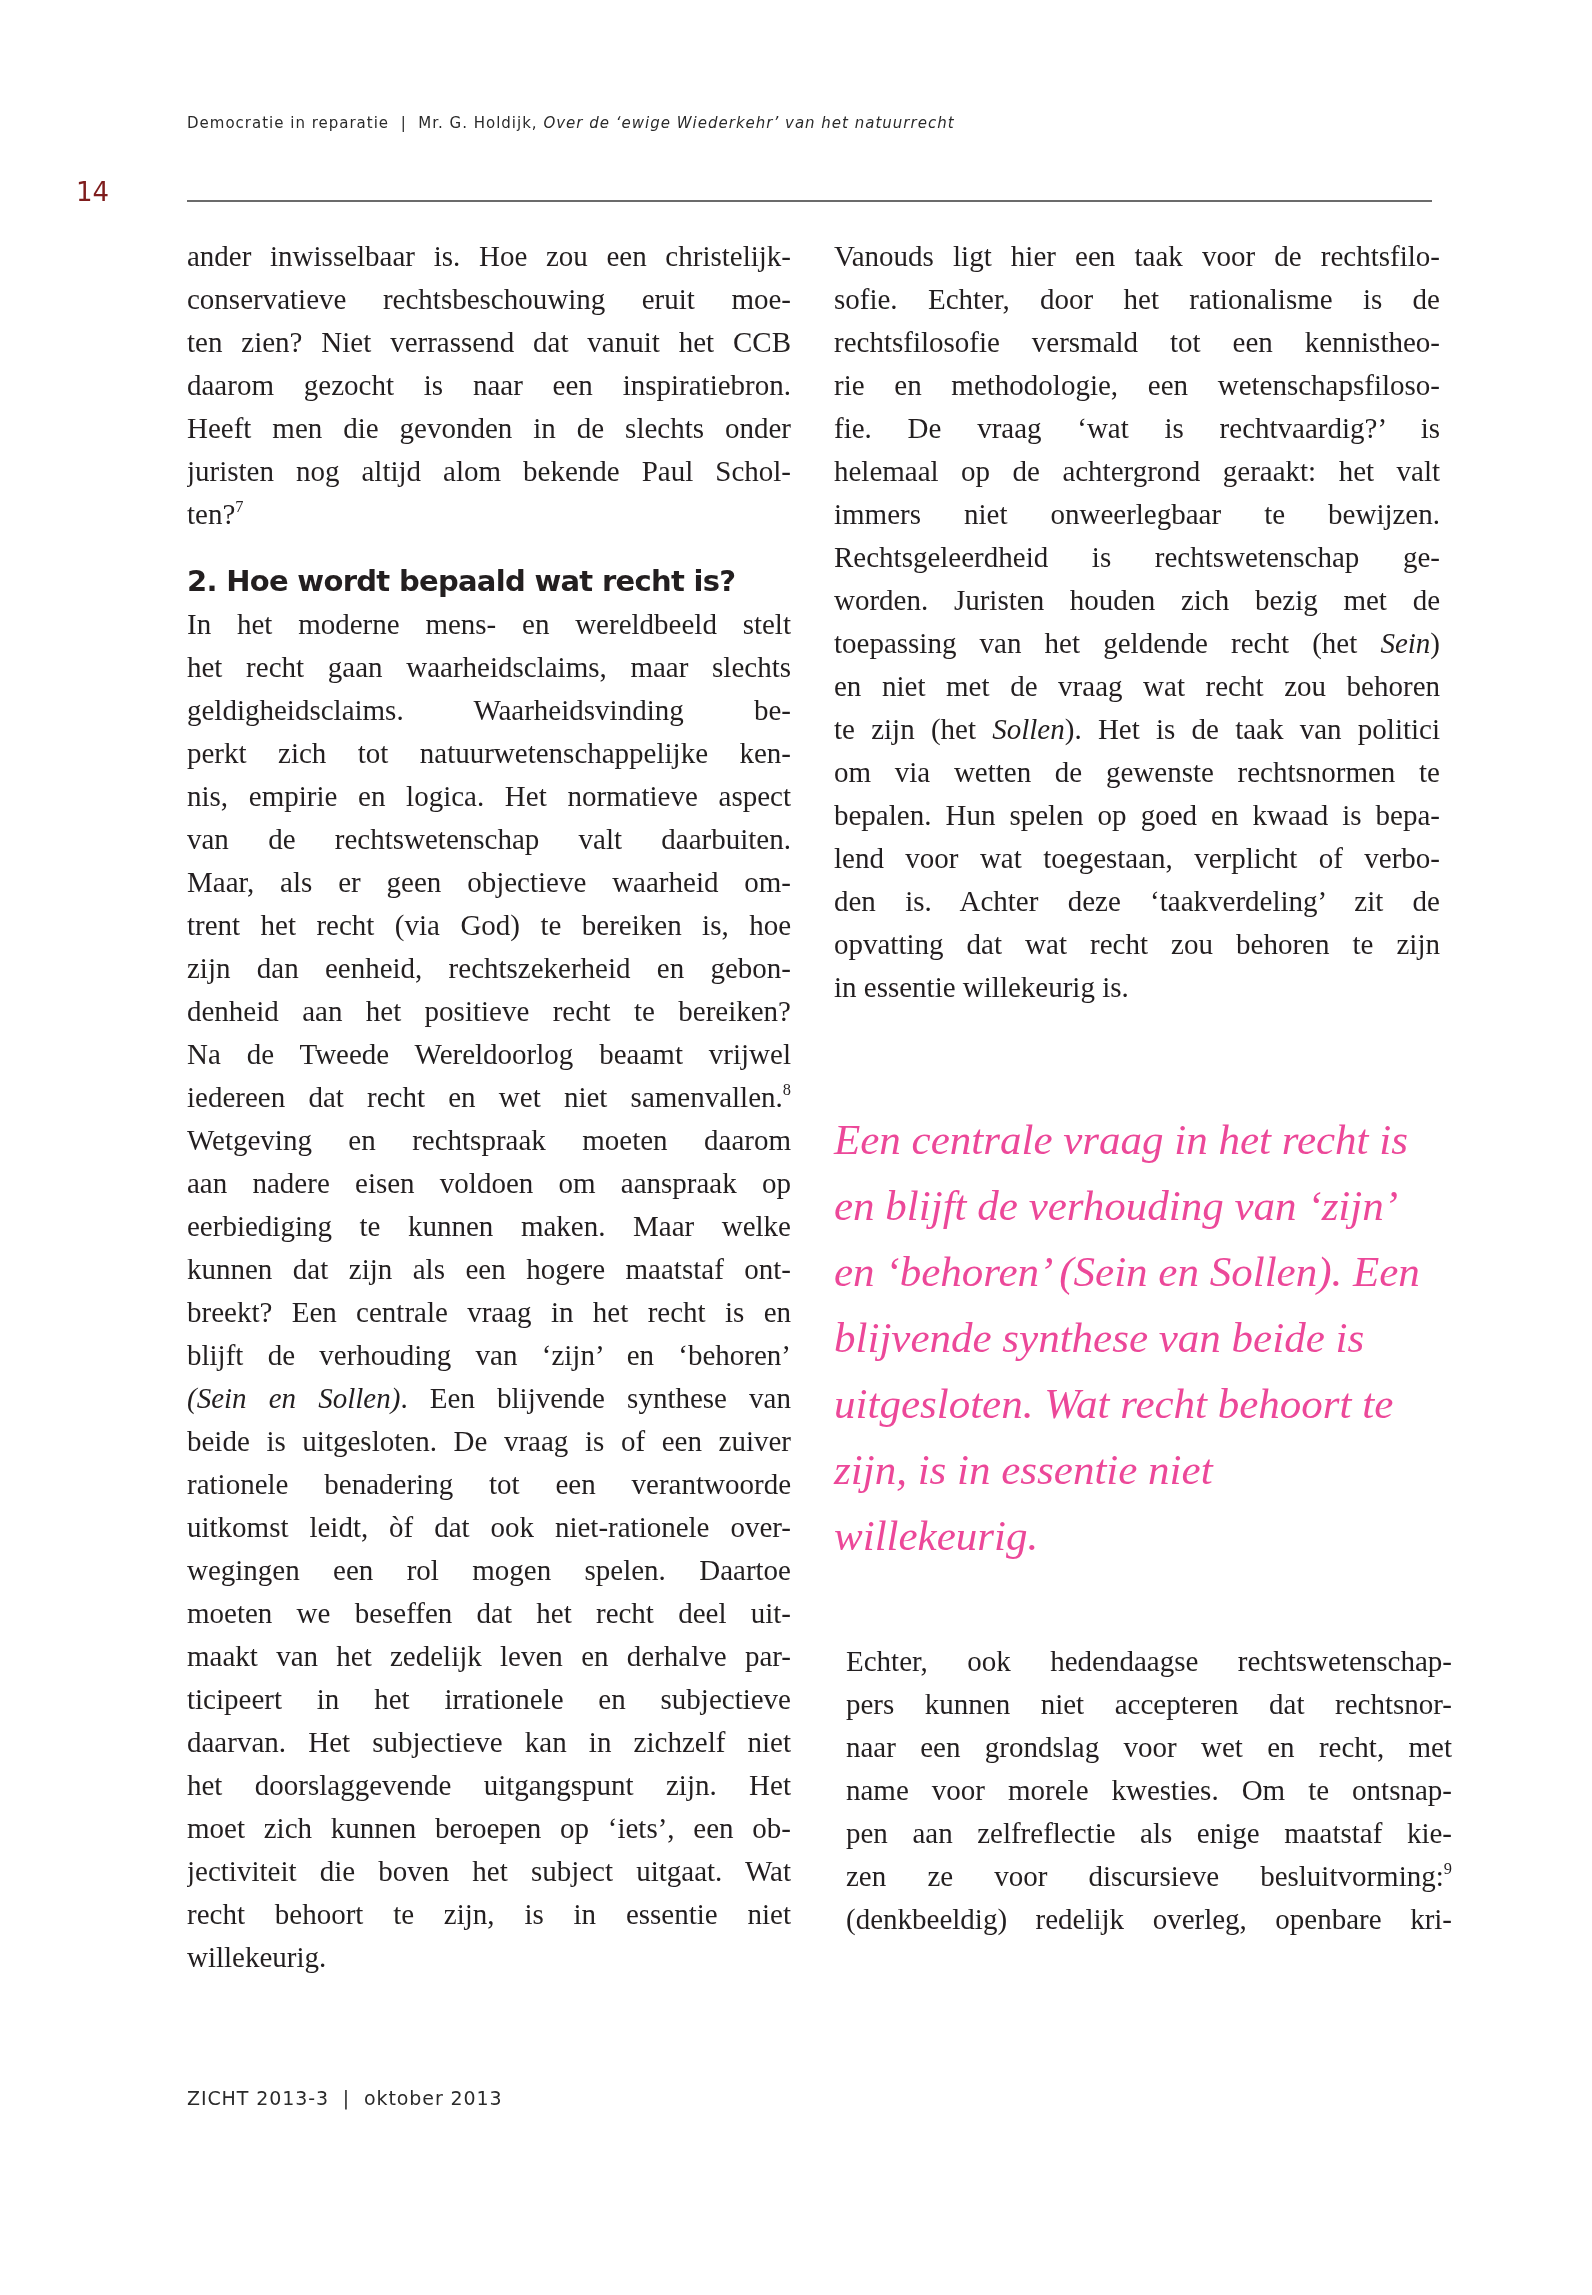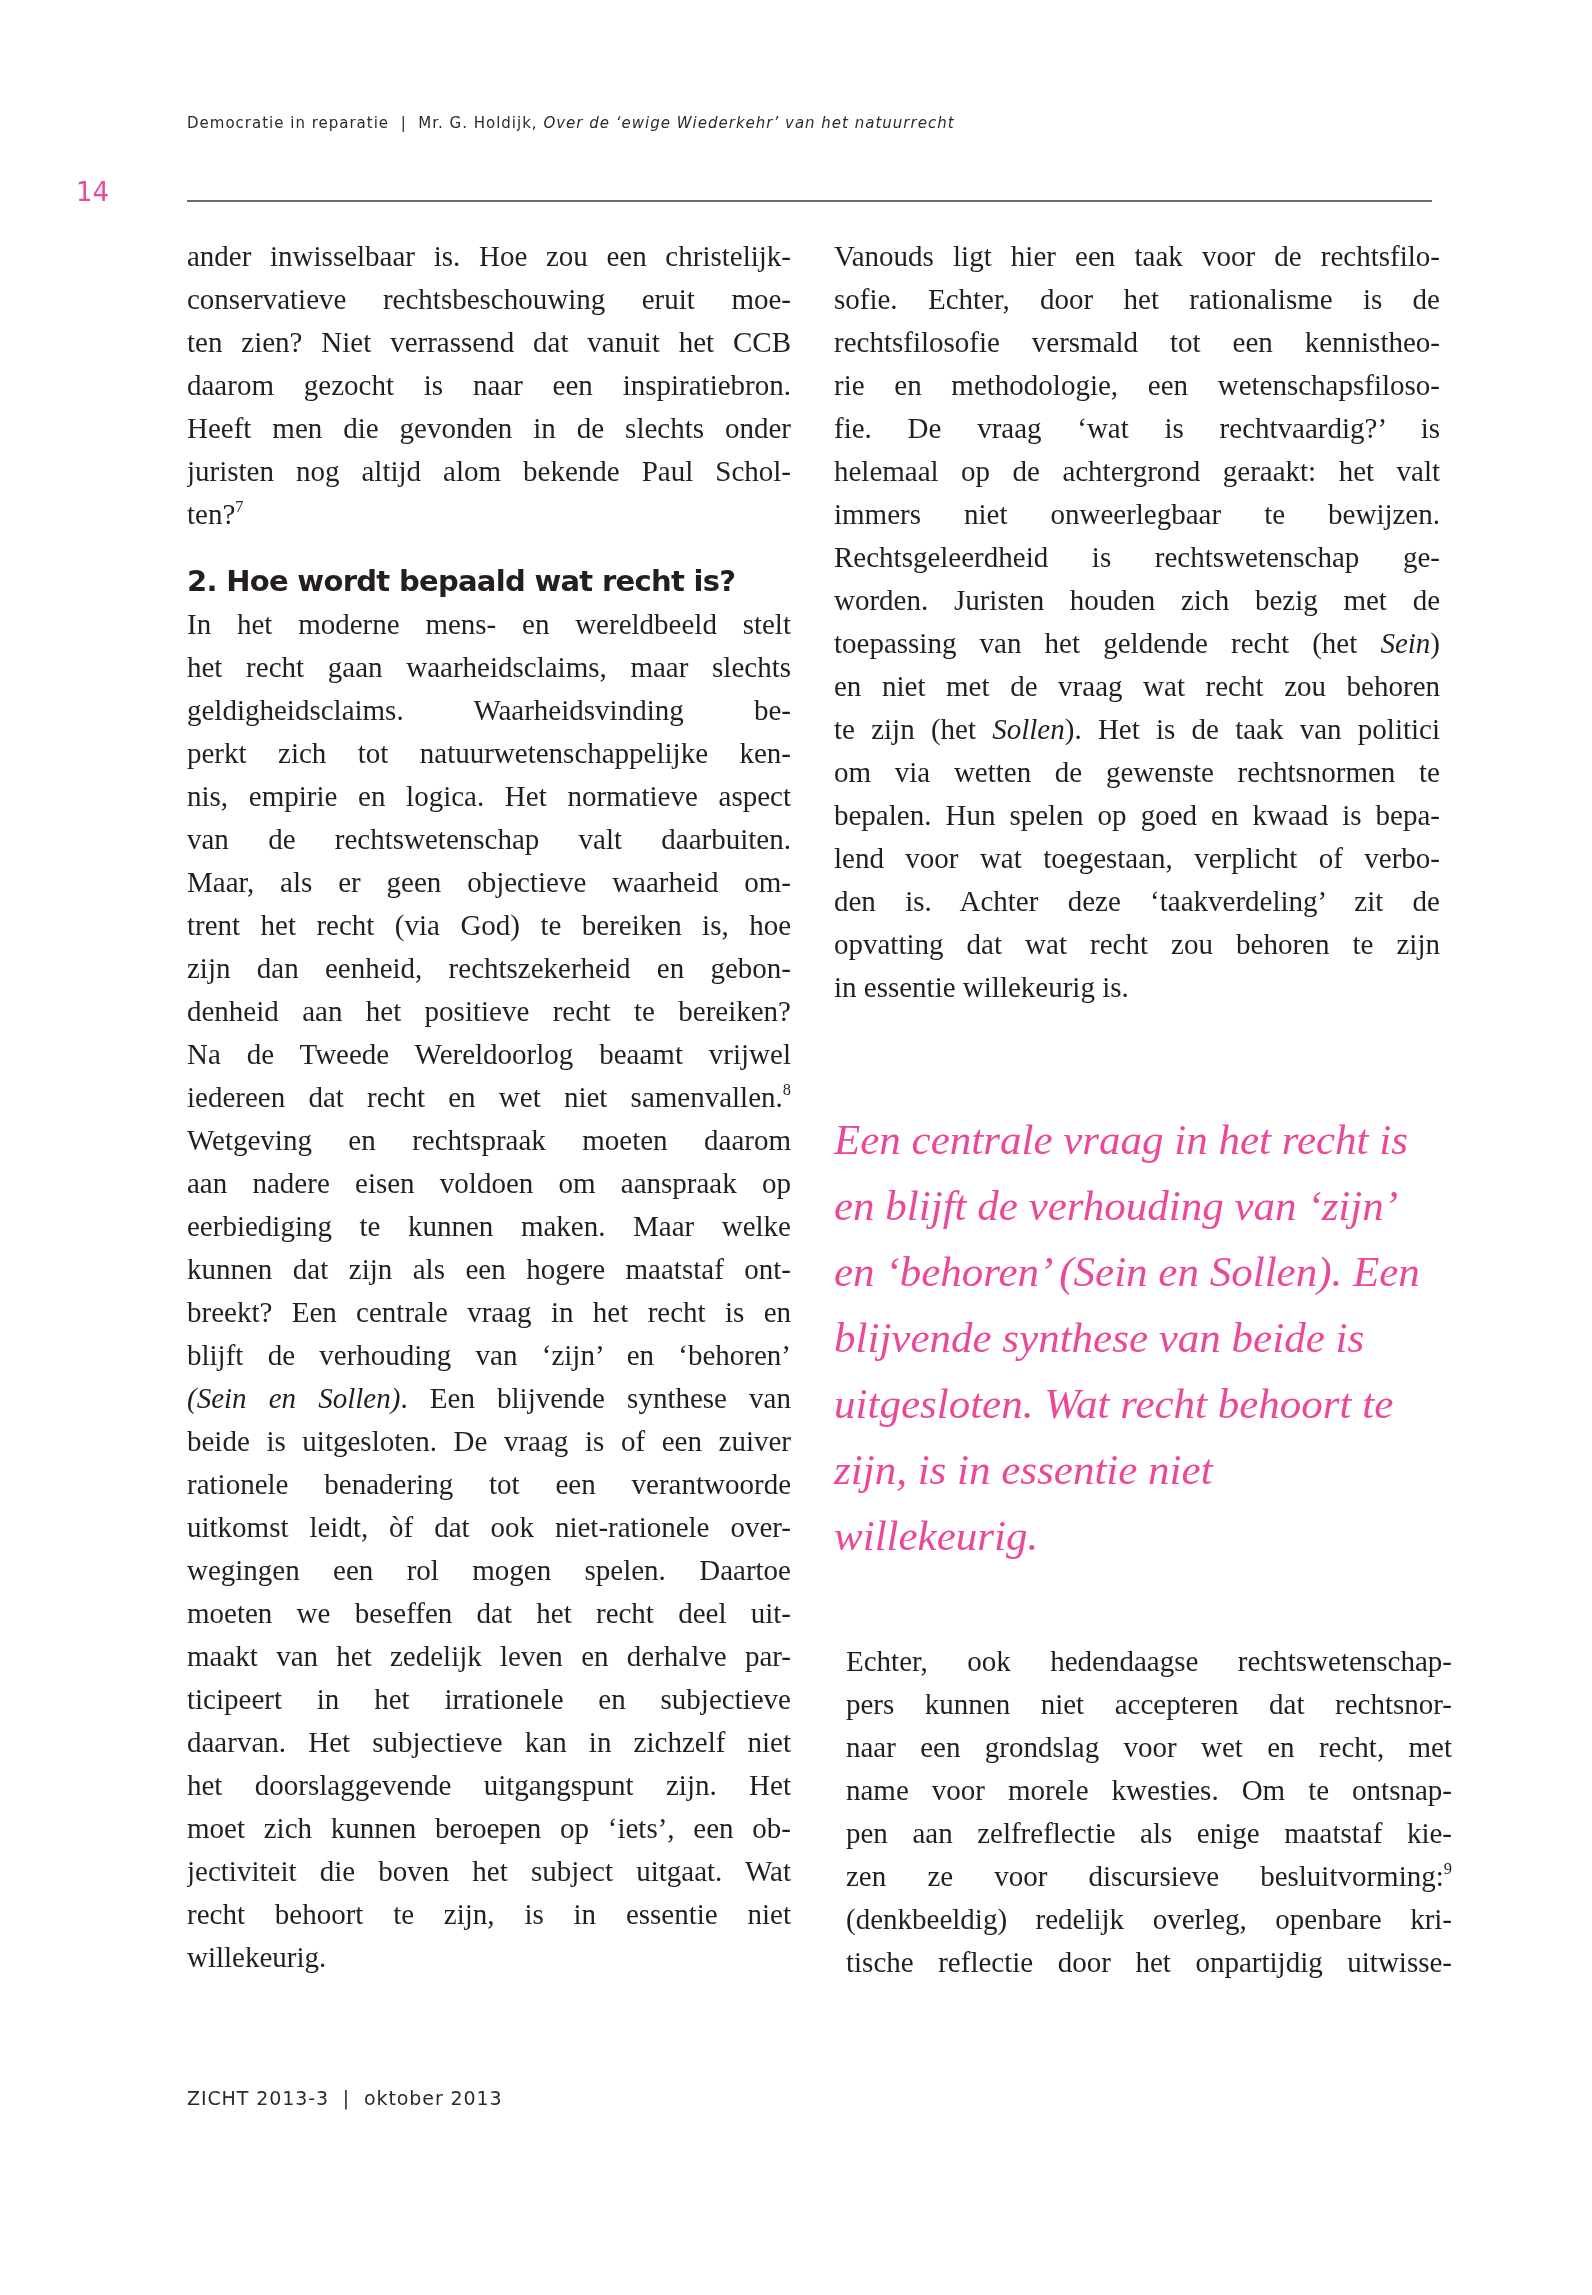--- a/index.html
+++ b/index.html
@@ -5,21 +5,21 @@
   html, body { margin: 0; padding: 0; background: #ffffff; }
   body { width: 1592px; height: 2295px; position: relative; overflow: hidden; color: #231f20; }
   .running-head {
     position: absolute; left: 187px; top: 114px;
     font-family: "DejaVu Sans", sans-serif; font-size: 15px; letter-spacing: 1px; color: #2a2a2a;
     white-space: nowrap;
   }
   .running-head .it { font-style: italic; }
   .page-number {
     position: absolute; left: 76px; top: 177px;
-    font-family: "DejaVu Sans", sans-serif; font-size: 26px; color: #ec4899;
+    font-family: "DejaVu Sans", sans-serif; font-size: 26px; color: #7f1d1d;
   }
   .rule { position: absolute; left: 187px; top: 200px; width: 1245px; height: 1.7px; background: #6b6b6b; }
   .col { position: absolute; top: 235px; }
   .col-left { left: 187px; width: 604px; }
   .col-right { left: 834px; width: 606px; }
   .line {
     font-family: "Liberation Serif", serif; font-size: 29px; line-height: 43px; height: 43px;
     white-space: nowrap; text-align: justify; text-align-last: justify; overflow: visible;
   }
   .line.last { text-align-last: left; }
@@ -139,21 +139,20 @@
 
 <div class="col-right-2">
   <div>
     <div class="line" style="white-space: normal; overflow: hidden;">Echter, ook hedendaagse rechtswetenschap-</div>
     <div class="line" style="white-space: normal; overflow: hidden;">pers kunnen niet accepteren dat rechtsnor-</div>
     <div class="line" style="white-space: normal; overflow: hidden;">naar een grondslag voor wet en recht, met</div>
     <div class="line" style="white-space: normal; overflow: hidden;">name voor morele kwesties. Om te ontsnap-</div>
     <div class="line" style="white-space: normal; overflow: hidden;">pen aan zelfreflectie als enige maatstaf kie-</div>
     <div class="line" style="white-space: normal; overflow: hidden;"><span>zen ze voor discursieve besluitvorming:</span><sup>9</sup></div>
     <div class="line" style="white-space: normal; overflow: hidden;">(denkbeeldig) redelijk overleg, openbare kri-</div>
-    <div class="line" style="white-space: normal; overflow: hidden;">tische reflectie door het onpartijdig uitwisse-</div>
   </div>
 </div>
 
 <div class="footer">
   <span>ZICHT 2013-3</span>
   <span>&nbsp;<span>|</span>&nbsp;</span>
   <span>oktober 2013</span>
 </div>
 
 

